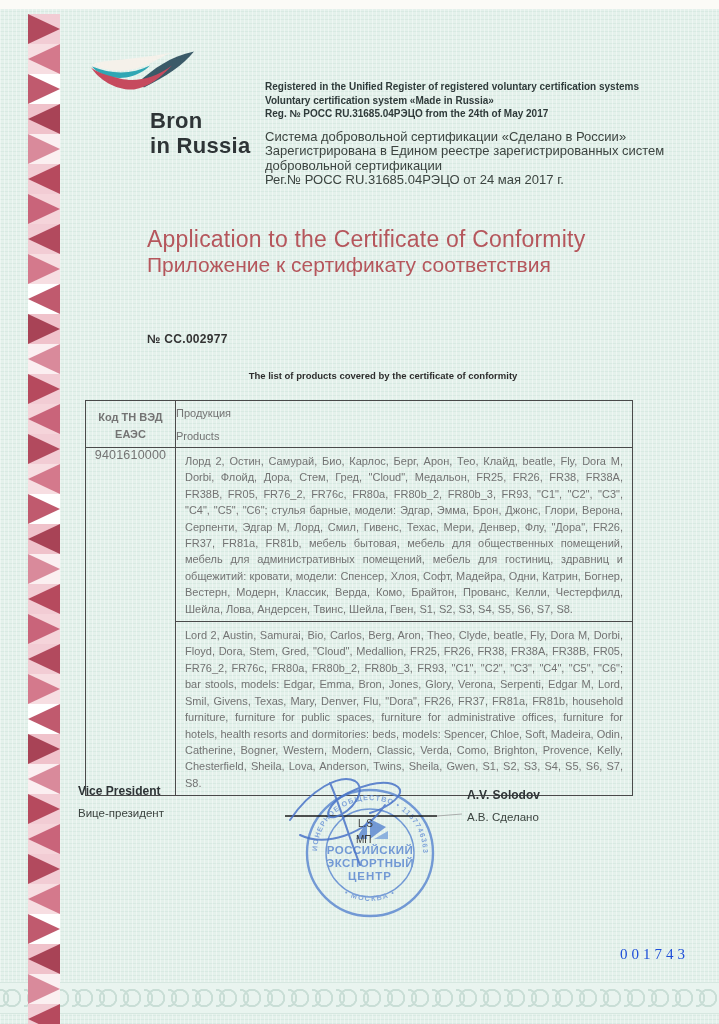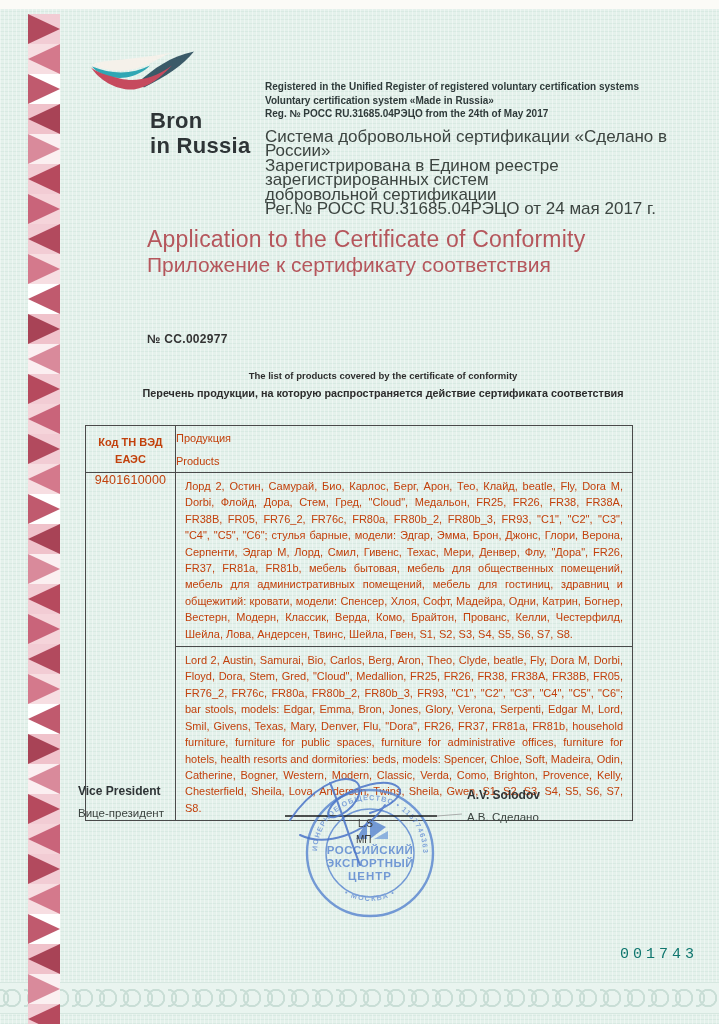--- a/index.html
+++ b/index.html
@@ -14,53 +14,53 @@
 
   .strip{position:absolute;left:28px;top:14px;width:32px;height:1010px;z-index:2;}
 
   .logo-mark{position:absolute;left:86px;top:48px;width:110px;height:56px;z-index:2;}
   .logo-text{position:absolute;left:150px;top:108px;z-index:2;
         font-size:22px;font-weight:bold;line-height:25px;color:#2e3436;letter-spacing:.3px;}
 
   .hdr{position:absolute;left:265px;top:80px;width:440px;z-index:2;color:#2f3a3a;}
   .hdr .en div{font-size:10px;font-weight:bold;line-height:13.5px;}
   .hdr .ru{margin-top:9px;}
-  .hdr .ru div{font-size:17px;line-height:14.5px;color:#3c4440;}
+  .hdr .ru div{font-size:13px;line-height:14.5px;color:#3c4440;}
 
   .title{position:absolute;left:147px;top:226px;z-index:2;color:#b5565c;}
   .title .t-en{font-size:23px;font-weight:500;letter-spacing:.2px;}
   .title .t-ru{font-size:21px;font-weight:500;margin-top:0;}
 
   .cert-no{position:absolute;left:147px;top:332px;z-index:2;
         font-size:12px;font-weight:bold;color:#333;letter-spacing:.3px;}
 
   .ph{position:absolute;left:85px;top:369px;width:596px;z-index:2;text-align:center;color:#2c2c2c;}
   .ph .ph-en{font-size:9.5px;font-weight:bold;line-height:14px;}
   .ph .ph-ru{font-size:10.8px;font-weight:bold;line-height:20px;}
 
-  table.products{position:absolute;left:85px;top:425px;width:548px;z-index:2;
-        border-collapse:collapse;table-layout:fixed;color:#c2410c;}
+  table.products{position:absolute;left:85px;top:400px;width:548px;z-index:2;
+        border-collapse:collapse;table-layout:fixed;color:#737373;}
   table.products th,table.products td{border:1px solid #4a4a4a;vertical-align:top;}
   th.c1{width:85px;font-size:11px;font-weight:600;line-height:17px;padding:8px 2px 4px;text-align:center;}
   th.c2{font-size:11px;font-weight:400;text-align:left;padding:6px 0 4px;}
   th.c2 .l2{margin-top:11px;}
   td.code{vertical-align:middle;text-align:center;font-size:12.5px;letter-spacing:.2px;padding:0 2px;margin-top:8px;}
   td.txt{font-size:11px;line-height:16.4px;text-align:justify;padding:5px 9px 4px;}
   td.txt.ru-cell{height:146px;}
   td.txt.en-cell{height:147px;}
 
   .sig-left{position:absolute;left:78px;top:784px;z-index:2;}
   .sig-right{position:absolute;left:467px;top:788px;z-index:4;}
   .sig-name-en{font-size:12px;font-weight:bold;color:#2e3436;}
   .sig-name-ru{font-size:11.5px;color:#3c4440;margin-top:9px;}
 
   .stamp-wrap{position:absolute;left:270px;top:765px;width:210px;height:165px;z-index:3;}
 
   .serial{position:absolute;left:620px;top:946px;z-index:2;
-        font-family:Liberation Mono, monospace;font-size:15px;letter-spacing:4px;color:#0f766e;}
+        font-family:Liberation Serif, serif;font-size:15px;letter-spacing:4px;color:#1d4ed8;}
 
   .guilloche{position:absolute;left:0;top:982px;width:100%;height:30px;z-index:1;
         background-color:#e9f4ef;
         background-image:
           radial-gradient(circle at 12px 15px, rgba(0,0,0,0) 7px, #c9ded6 7.5px, #c9ded6 9px, rgba(0,0,0,0) 9.5px),
           radial-gradient(circle at 0px 15px,  rgba(0,0,0,0) 7px, #c9ded6 7.5px, #c9ded6 9px, rgba(0,0,0,0) 9.5px);
         background-size:24px 30px;
         border-top:1px solid #d6e7e0;border-bottom:1px solid #d6e7e0;}
 </style>
 </head>
@@ -168,21 +168,20 @@
 
   <div class="title">
     <div class="t-en">Application to the Certificate of Conformity</div>
     <div class="t-ru">Приложение к сертификату соответствия</div>
   </div>
 
   <div class="cert-no">№ CC.002977</div>
 
   <div class="ph">
     <div class="ph-en">The list of products covered by the certificate of conformity</div>
-    <div class="ph-ru">Перечень продукции, на которую распространяется действие сертификата соответствия</div>
   </div>
 
   <table class="products">
     <tbody>
         <tr>
       <th class="c1">
         <div>Код ТН ВЭД</div>
         <div>ЕАЭС</div>
       </th>
       <th class="c2">

